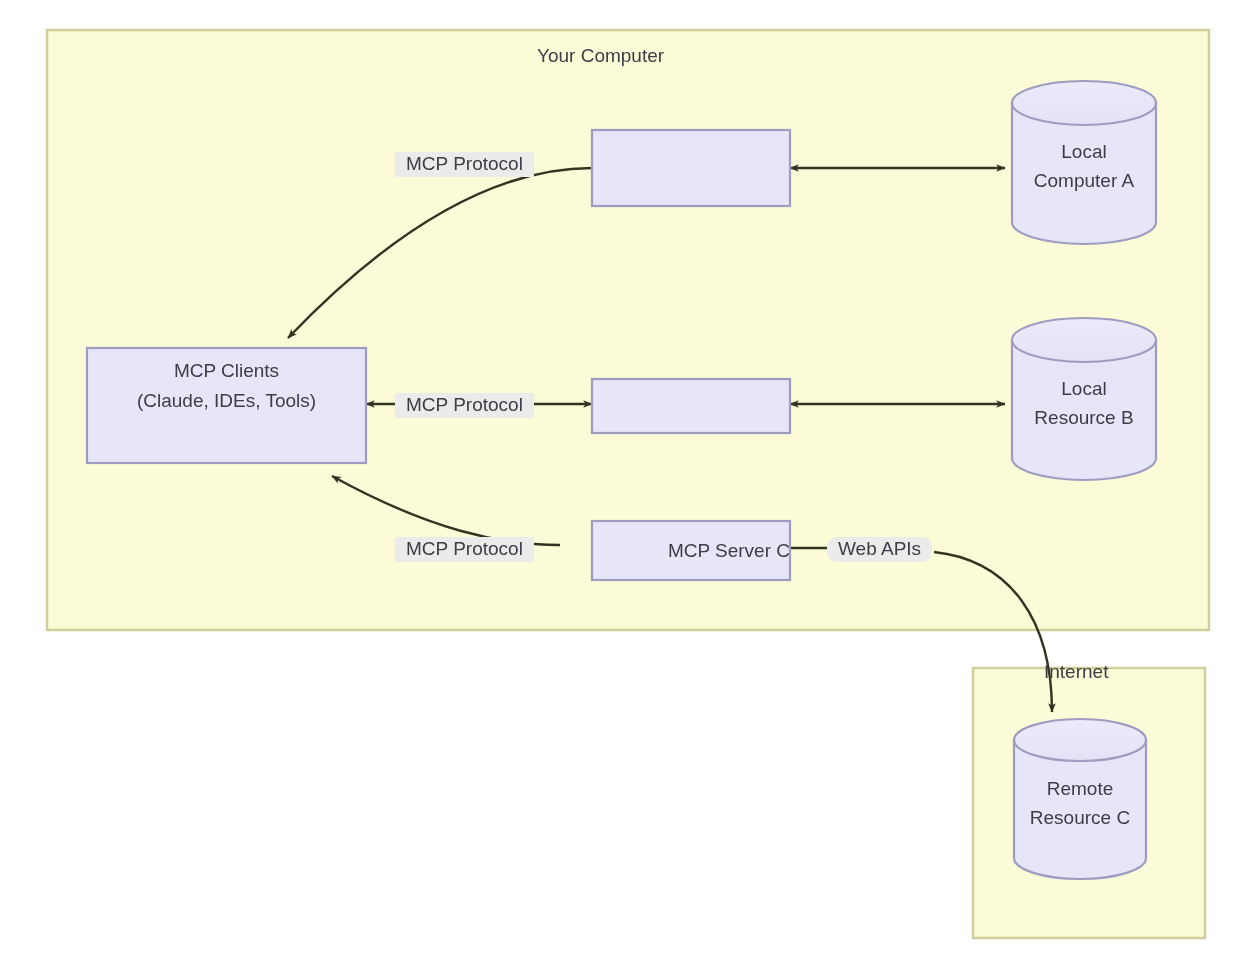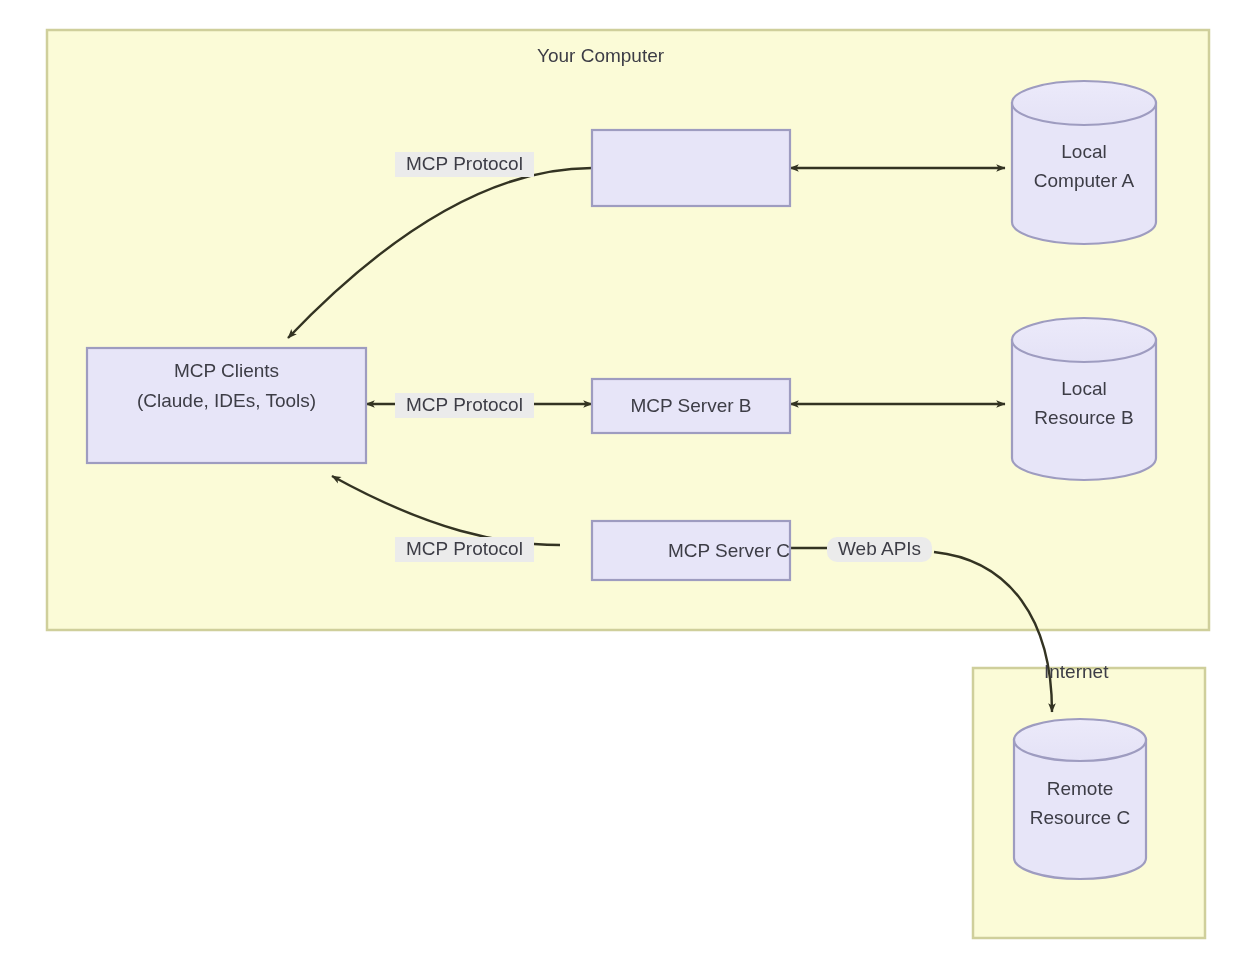--- a/index.html
+++ b/index.html
@@ -117,23 +117,20 @@
   <div class="group-title" style="left:537px; top:45px;">Your Computer</div>
 
   <div class="group-title" style="left:1044px; top:661px;">Internet</div>
 
   <div class="node-label" style="left:87px; top:328px; width:279px; height:115px;">
     <span>MCP Clients</span>
     <span>(Claude, IDEs, Tools)</span>
   </div>
 
 
-  <div class="node-label" style="left:592px; top:379px; width:198px; height:54px;">
-    <span>MCP Server B</span>
-  </div>
 
   <div class="node-label" style="left:592px; top:521px; width:198px; height:59px;align-items:flex-end;">
     <span>MCP Server C</span>
   </div>
 
   <div class="node-label" style="left:1012px; top:110px; width:144px; height:112px;">
     <span>Local</span>
     <span>Computer A</span>
   </div>
 

